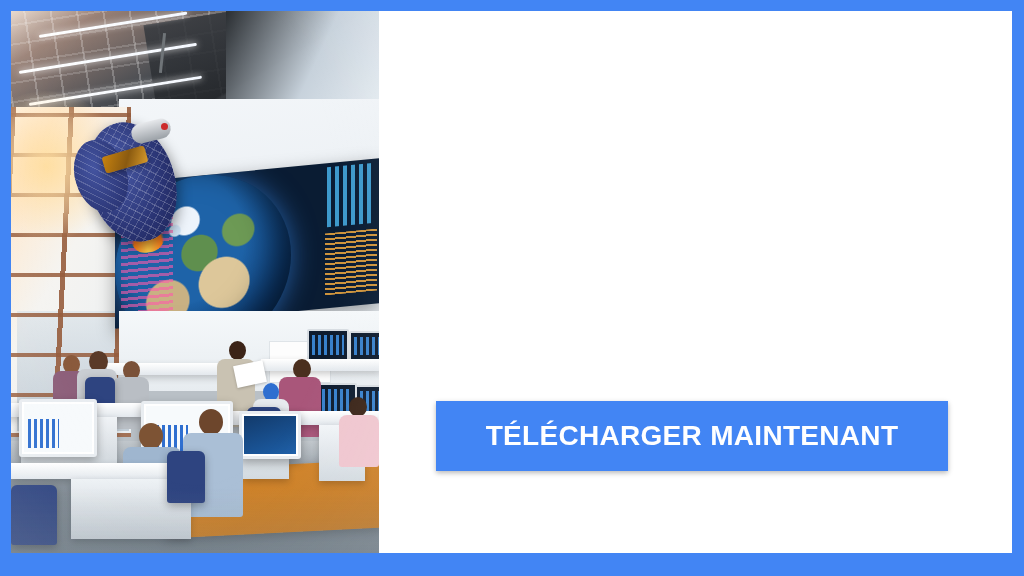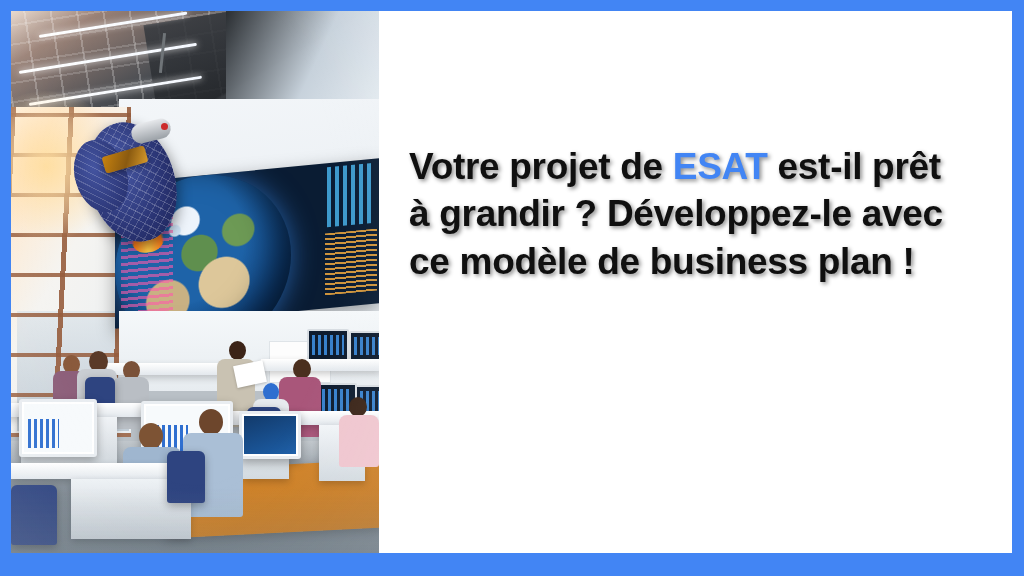--- a/index.html
+++ b/index.html
@@ -395,19 +395,21 @@
       <div class="ph-layer d2b desk"></div>
       <div class="chair c2"></div>
       <div class="chair c4"></div>
 
       <div class="ph-layer photo-bottomblur"></div>
       <div class="ph-layer photo-blur"></div>
     </div>
 
     <div class="content">
 
-      <div class="headline"><span>Votre projet de </span><span class="accent">ESAT</span><span> est-il prêt à grandir ? Développez-le avec ce modèle de business plan !</span></div>
-
+
+      <button class="cta">
+        <span class="cta-label">TÉLÉCHARGER MAINTENANT</span>
+      </button>
 
     </div>
 
   </div>
 </div>
 
 </body></html>

